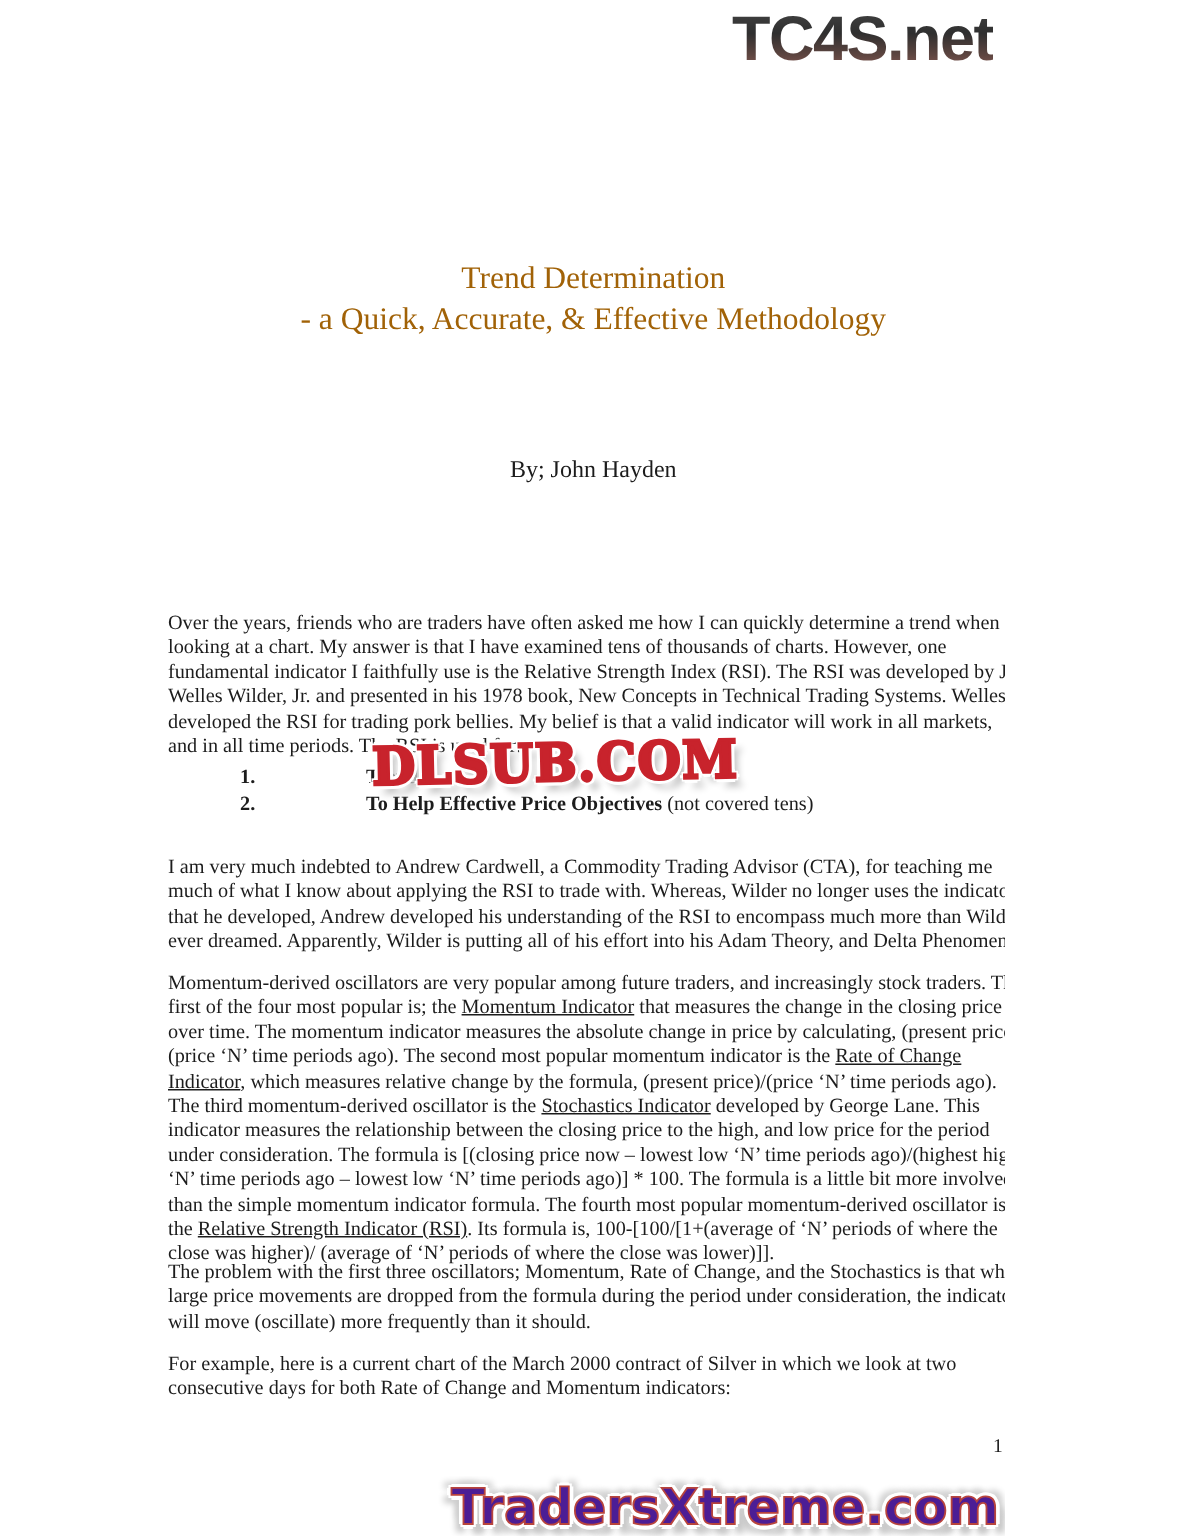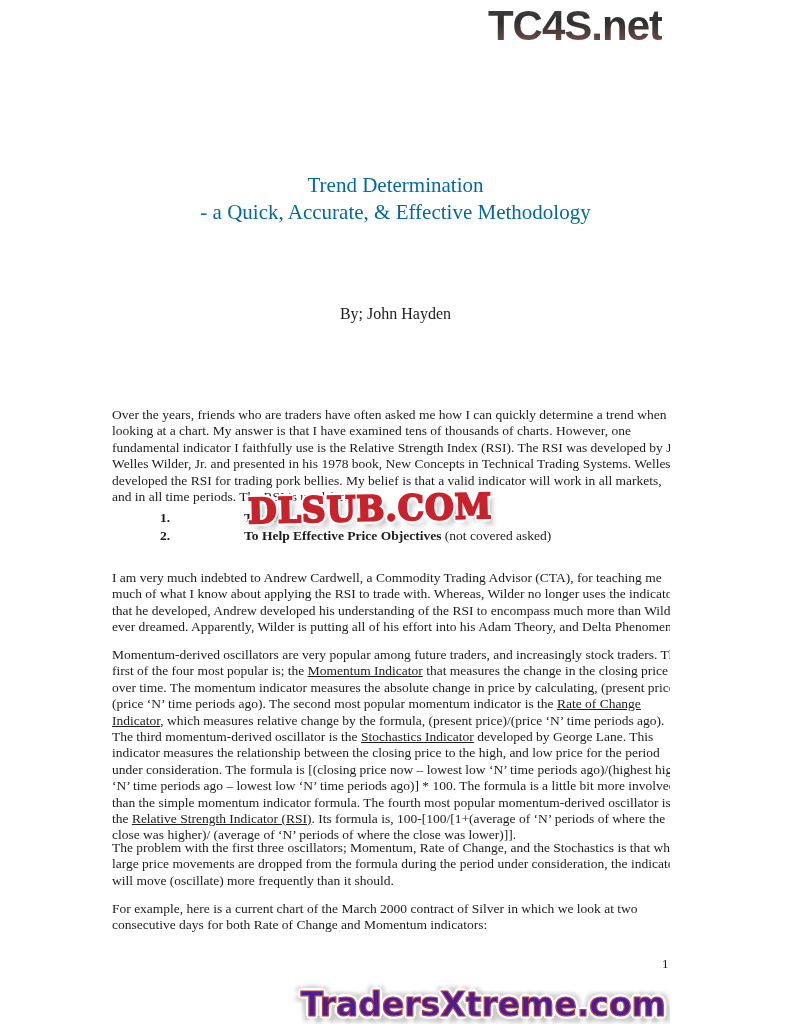--- a/index.html
+++ b/index.html
@@ -16,21 +16,21 @@
     position:absolute;top:2px;right:8px;
     font-family:"Liberation Sans", sans-serif;
     font-weight:700;font-size:42px;letter-spacing:-1px;
     background:linear-gradient(180deg,#474747 0%,#2f2f2f 42%,#5d4540 72%,#95625a 100%);
     -webkit-background-clip:text;background-clip:text;color:transparent;
     filter:blur(.3px);
     user-select:none;
   }
   
   .title-block{position:absolute;top:172px;left:0;width:791px;text-align:center;}
-  .title-line{font-size:21px;line-height:27px;color:#0369a1;}
+  .title-line{font-size:21px;line-height:27px;color:#a16207;}
   .byline{position:absolute;top:305px;left:0;width:791px;text-align:center;font-size:16px;}
   
   .para{
     position:absolute;left:112px;width:572px;
     font-size:13.5px;line-height:16.4px;text-align:left;
   }
   .p1{top:407px;}
   .p2{top:570px;}
   .p3{top:647px;}
   .p4{top:840px;}
@@ -90,21 +90,21 @@
 
   <div class="para p1"><span class="run normal">Over the years, friends who are traders have often asked me how I can quickly determine a trend when looking at a chart. My answer is that I have examined tens of thousands of charts. However, one fundamental indicator I faithfully use is the Relative Strength Index (RSI). The RSI was developed by J. Welles Wilder, Jr. and presented in his 1978 book, </span><span class="run italic">New Concepts in Technical Trading Systems</span><span class="run normal">. Welles developed the RSI for trading pork bellies. My belief is that a valid indicator will work in all markets, and in all time periods.  The RSI is used for:</span></div>
 
   <div class="rsi-list">
     <div class="rsi-item">
       <span class="rsi-num">1.</span>
       <span class="rsi-text"><span class="run bold">Trend A</span></span>
     </div>
     <div class="rsi-item">
       <span class="rsi-num">2.</span>
-      <span class="rsi-text"><span class="run bold">To Help Effective Price Objectives</span><span class="run normal"> (not covered asked)</span></span>
+      <span class="rsi-text"><span class="run bold">To Help Effective Price Objectives</span><span class="run normal"> (not covered tens)</span></span>
     </div>
   </div>
 
   <div class="dlsub-watermark">DLSUB.COM</div>
 
   <div class="para p2"><span class="run normal">I am very much indebted to Andrew Cardwell, a Commodity Trading Advisor (CTA), for teaching me much of what I know about applying the RSI to trade with. Whereas, Wilder no longer uses the indicator that he developed, Andrew developed his understanding of the RSI to encompass much more than Wilder ever dreamed. Apparently, Wilder is putting all of his effort into his Adam Theory, and Delta Phenomena.</span></div>
 
   <div class="para p3"><span class="run normal">Momentum-derived oscillators are very popular among future traders, and increasingly stock traders. The first of the four most popular is; the </span><span class="run underline">Momentum Indicator</span><span class="run normal"> that measures the change in the closing price over time. The momentum indicator measures the absolute change in price by calculating,  (present price)-(price ‘N’ time periods ago). The second most popular momentum indicator is the </span><span class="run underline">Rate of Change Indicator</span><span class="run normal">, which measures relative change by the formula, (present price)/(price ‘N’ time periods ago). The third momentum-derived oscillator is the </span><span class="run underline">Stochastics Indicator</span><span class="run normal"> developed by George Lane. This indicator measures the relationship between the closing price to the high, and low price for the period under consideration. The formula is [(closing price now – lowest low ‘N’ time periods ago)/(highest high ‘N’ time periods ago – lowest low ‘N’ time periods ago)] * 100. The formula is a little bit more involved than the simple momentum indicator formula. The fourth most popular momentum-derived oscillator is the </span><span class="run underline">Relative Strength Indicator (RSI)</span><span class="run normal">. Its formula is, 100-[100/[1+(average of ‘N’ periods of where the close was higher)/ (average of ‘N’ periods of where the close was lower)]].</span></div>
 
   <div class="para p4"><span class="run normal">The problem with the first three oscillators; Momentum, Rate of Change, and the Stochastics is that when large price movements are dropped from the formula during the period under consideration, the indicator will move (oscillate) more frequently than it should.</span></div>

